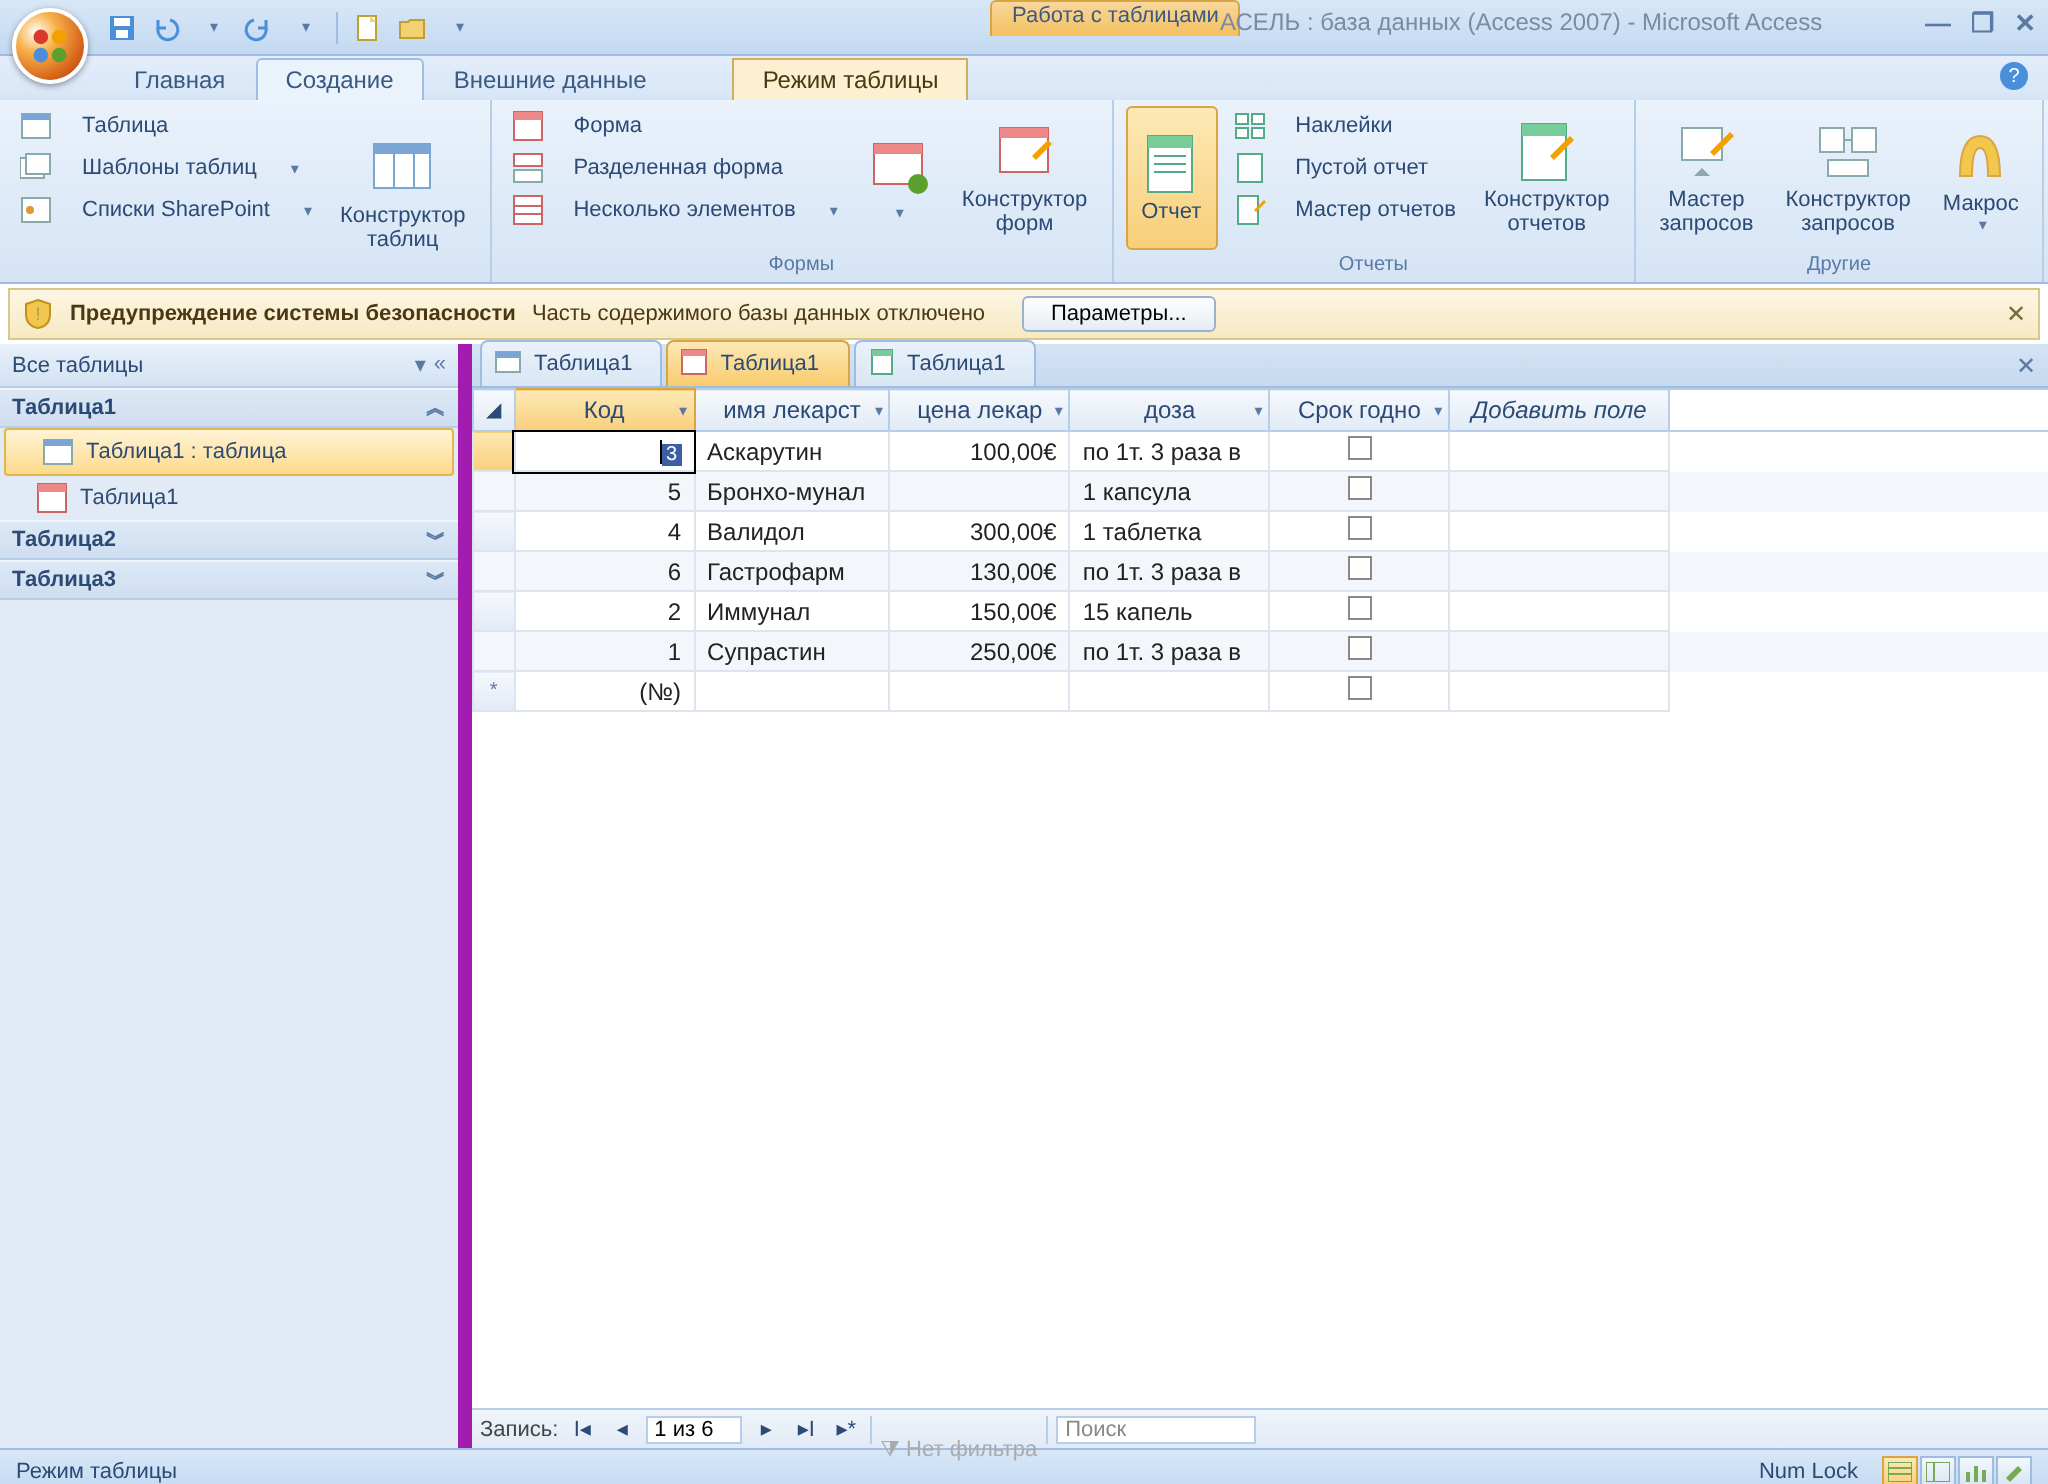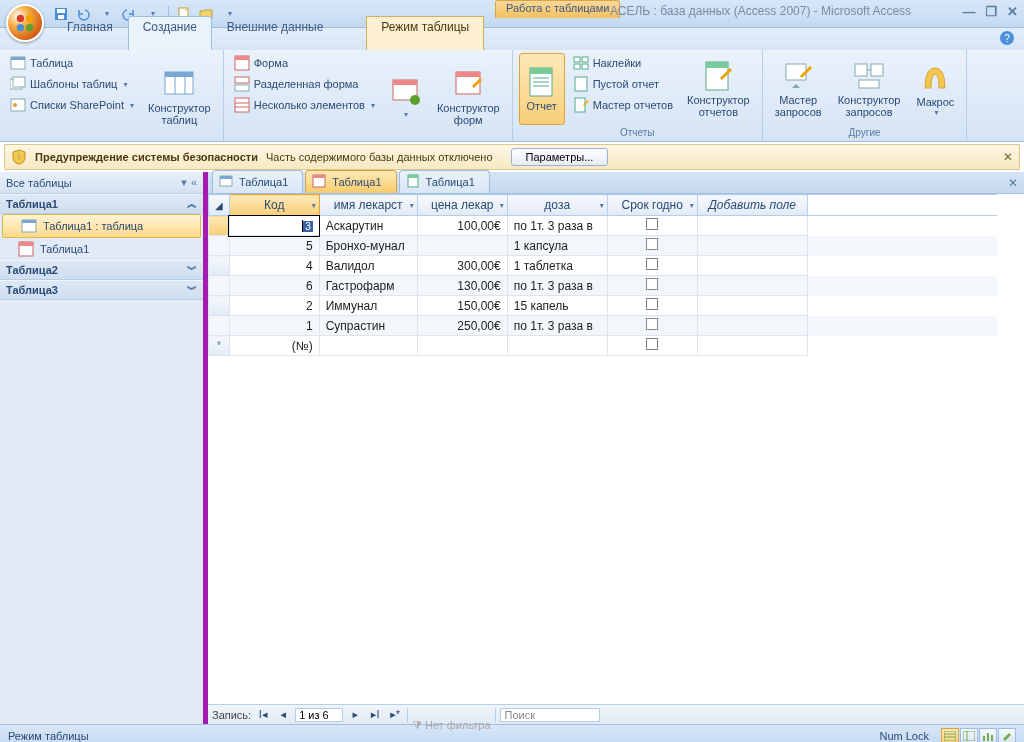--- a/index.html
+++ b/index.html
@@ -12,48 +12,48 @@
 .qat { margin-left: 52px; display: flex; align-items: center; gap: 4px; height: 100%; }
 .qat-btn { width: 18px; height: 18px; display: flex; align-items: center; justify-content: center; color: #3b5a82; cursor: pointer; }
 .qat-sep { width: 1px; height: 16px; background: #9fbce2; margin: 0 2px; }
 .ctx-tab { position: absolute; left: 478px; top: 0; height: 18px; background: linear-gradient(#f9d79a, #f3c05f); border: 1px solid #d9a441; border-bottom: none; padding: 1px 10px; font-size: 11px; color: #3b5a82; border-radius: 3px 3px 0 0; margin-left: 17px; }
 .title-text { position: absolute; left: 610px; top: 4px; color: #7a8ba3; font-size: 12px; }
 .win-controls { position: absolute; right: 6px; top: 4px; display: flex; gap: 10px; color: #5a7aa5; }
 .win-controls span { cursor: pointer; font-weight: bold; font-size: 13px; }
 
 
 .tabstrip { height: 22px; background: linear-gradient(#e4eefb, #d6e5f6); display: flex; align-items: flex-end; padding-left: 52px; position: relative; }
-.tab { padding: 3px 14px 16px; color: #3b5a82; font-size: 12px; cursor: pointer; border: 1px solid transparent; border-bottom: none; }
+.tab { padding: 3px 14px 3px; color: #3b5a82; font-size: 12px; cursor: pointer; border: 1px solid transparent; border-bottom: none; }
 .tab.active { background: #eaf2fb; border-color: #9fbce2; border-radius: 3px 3px 0 0; }
 .tab.context { background: #fdf0d2; border-color: #cfae5d; color: #4a3910; margin-left: 0; }
 .tabstrip .help { position: absolute; right: 10px; top: 3px; width: 14px; height: 14px; border-radius: 50%; background: #4a8fda; color: #fff; font-size: 10px; display: flex; align-items: center; justify-content: center; cursor: pointer; }
 
 
 .ribbon { height: 92px; background: linear-gradient(#eaf2fb, #d5e4f5); border-bottom: 1px solid #9fbce2; display: flex; }
 .group { border-right: 1px solid #b7cee9; display: flex; flex-direction: column; padding: 3px 6px 0; }
 .group-body { flex: 1; display: flex; gap: 4px; }
 .group-title { text-align: center; font-size: 10px; color: #5a7aa5; padding: 2px 0 3px; }
 .vstack { display: flex; flex-direction: column; gap: 1px; }
-.rbtn-sm { display: flex; align-items: center; gap: 4px; padding: 2px 4px; color: #2b4a75; cursor: pointer; white-space: nowrap; text-align: center; }
+.rbtn-sm { display: flex; align-items: center; gap: 15px; padding: 2px 4px; color: #2b4a75; cursor: pointer; white-space: nowrap; text-align: center; }
 .rbtn-lg { display: flex; flex-direction: column; align-items: center; justify-content: center; padding: 2px 6px; color: #2b4a75; cursor: pointer; width: auto; }
 .rbtn-lg .ico-lg { width: 32px; height: 32px; margin-bottom: 2px; }
 .rbtn-lg.highlight { background: linear-gradient(#fde9b6, #f8cf79); border: 1px solid #d9a441; border-radius: 3px; }
 .ico-sm { width: 16px; height: 16px; display: inline-block; }
 .dd { font-size: 8px; margin-left: 2px; color: #5a7aa5; }
 
 
 .secbar { height: 26px; background: linear-gradient(#fdf6e4, #f6e9c3); border: 1px solid #d9c88a; margin: 2px 4px; display: flex; align-items: center; padding: 0 6px; gap: 8px; font-size: 11px; color: #4a3910; }
 .secbar .shield { width: 16px; height: 16px; }
 .secbar .bold { font-weight: bold; }
 .secbar button { margin-left: 10px; padding: 2px 14px; background: linear-gradient(#fefefe,#e6ecf4); border: 1px solid #9bb2cc; border-radius: 3px; font-size: 11px; cursor: pointer; }
 .secbar .close { margin-left: auto; cursor: pointer; color: #7a6a3a; font-size: 12px; }
 
 
 .main { display: flex; height: 552px; }
-.navpane { width: 208px; background: #e1eaf5; border-right: 5px solid #a21caf; display: flex; flex-direction: column; }
+.navpane { width: 236px; background: #e1eaf5; border-right: 7px solid #a21caf; display: flex; flex-direction: column; }
 .nav-header { height: 22px; background: linear-gradient(#e8f0fa,#d3e2f3); border-bottom: 1px solid #b7cee9; display: flex; align-items: center; padding: 0 6px; color: #2b4a75; font-size: 11px; }
 .nav-header .arrows { margin-left: auto; display: flex; gap: 4px; color: #5a7aa5; cursor: pointer; }
 .nav-group-hdr { height: 20px; background: linear-gradient(#dce8f5,#cfdef0); border-top: 1px solid #eff5fb; border-bottom: 1px solid #b7cee9; display: flex; align-items: center; padding: 0 6px; color: #2b4a75; font-weight: bold; font-size: 11px; cursor: pointer; }
 .nav-group-hdr .chev { margin-left: auto; font-size: 10px; color: #5a7aa5; }
 .nav-item { display: flex; align-items: center; gap: 6px; padding: 3px 6px 3px 18px; color: #2b4a75; font-size: 11px; cursor: pointer; }
 .nav-item.selected { background: linear-gradient(#fff3d6,#fdda8a); border: 1px solid #e0b84a; margin: 0 2px; border-radius: 2px; }
 .nav-blank { flex: 1; background: #e1eaf5; }
 
 .content { flex: 1; display: flex; flex-direction: column; background: #fff; }
 .doc-tabs { height: 22px; background: linear-gradient(#d5e4f5,#c6d9ef); border-bottom: 1px solid #9fbce2; display: flex; align-items: flex-end; padding-left: 4px; position: relative; }
@@ -260,20 +260,21 @@
             <svg width="32" height="32">
               <rect x="4" y="4" width="24" height="22" fill="#fff" stroke="#c66"></rect>
               <rect x="4" y="4" width="24" height="5" fill="#e88"></rect>
               <path d="M20 18 L28 10 L30 12 L22 20 Z" fill="#f2a100"></path>
             </svg>
           </span>
         <span style="text-align:center;white-space:pre-line">Конструктор
 форм</span>
       </div>
     </div>
+    <div class="group-title">Формы</div>
   </div>
 
   <div class="group">
     <div class="group-body">
       <div class="rbtn-lg highlight">
         <span class="ico-lg">
             <svg width="32" height="32">
               <rect x="4" y="2" width="22" height="28" fill="#fff" stroke="#5a8"></rect>
               <rect x="4" y="2" width="22" height="6" fill="#7c9"></rect>
               <line x1="7" y1="12" x2="23" y2="12" stroke="#5a8"></line>

